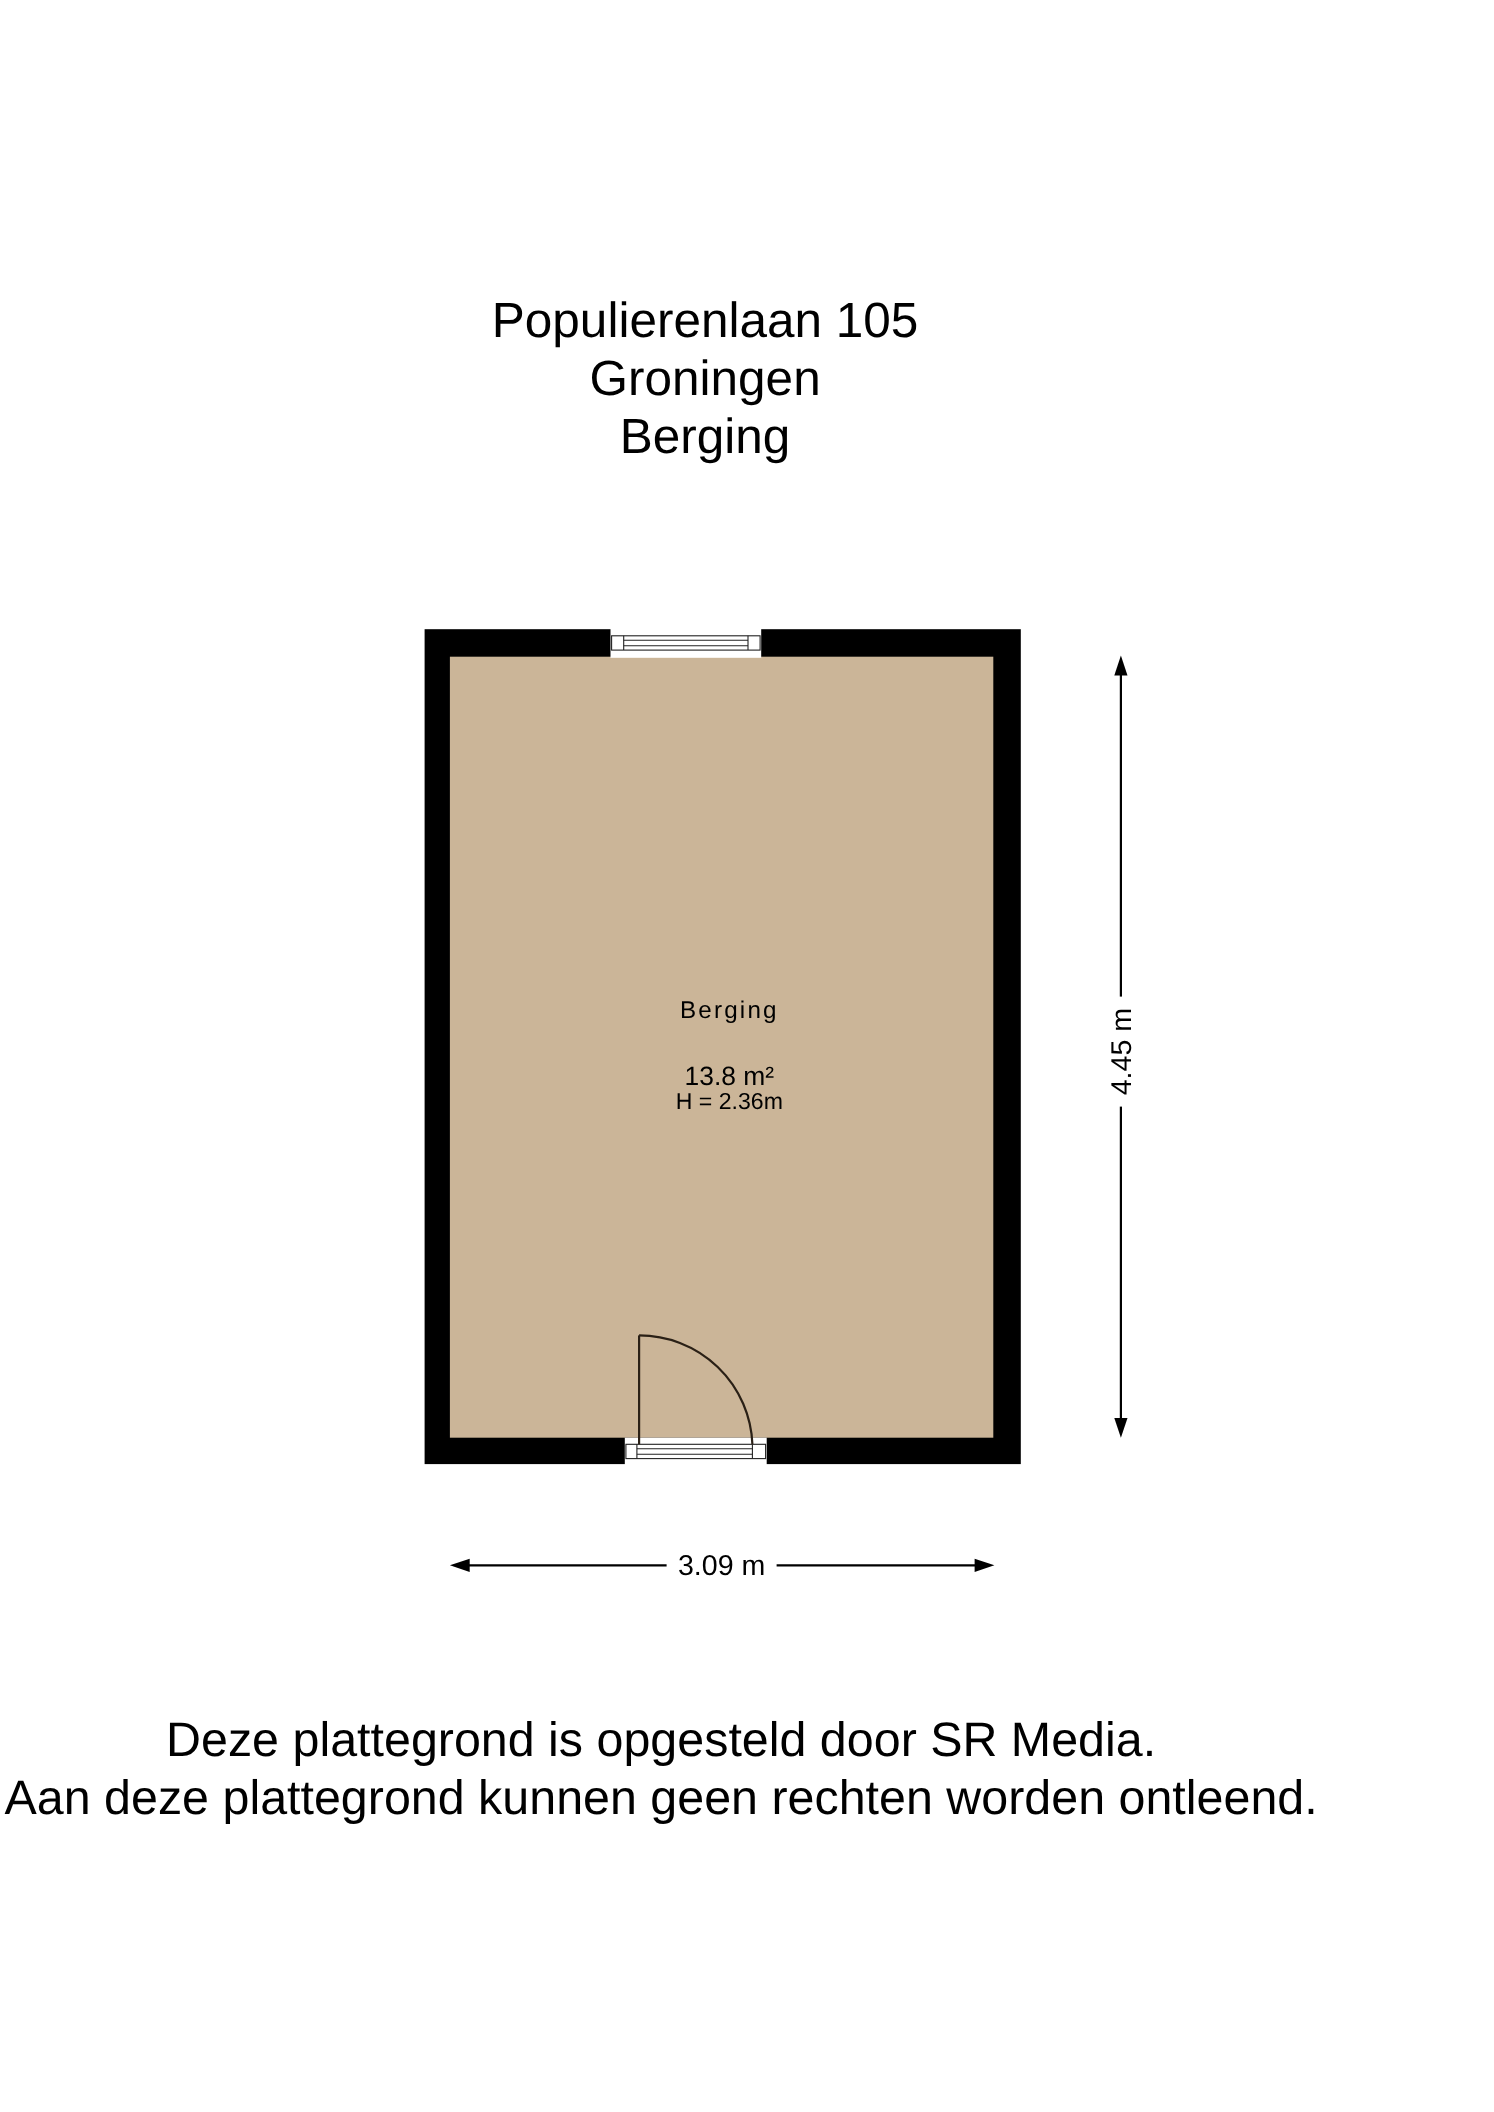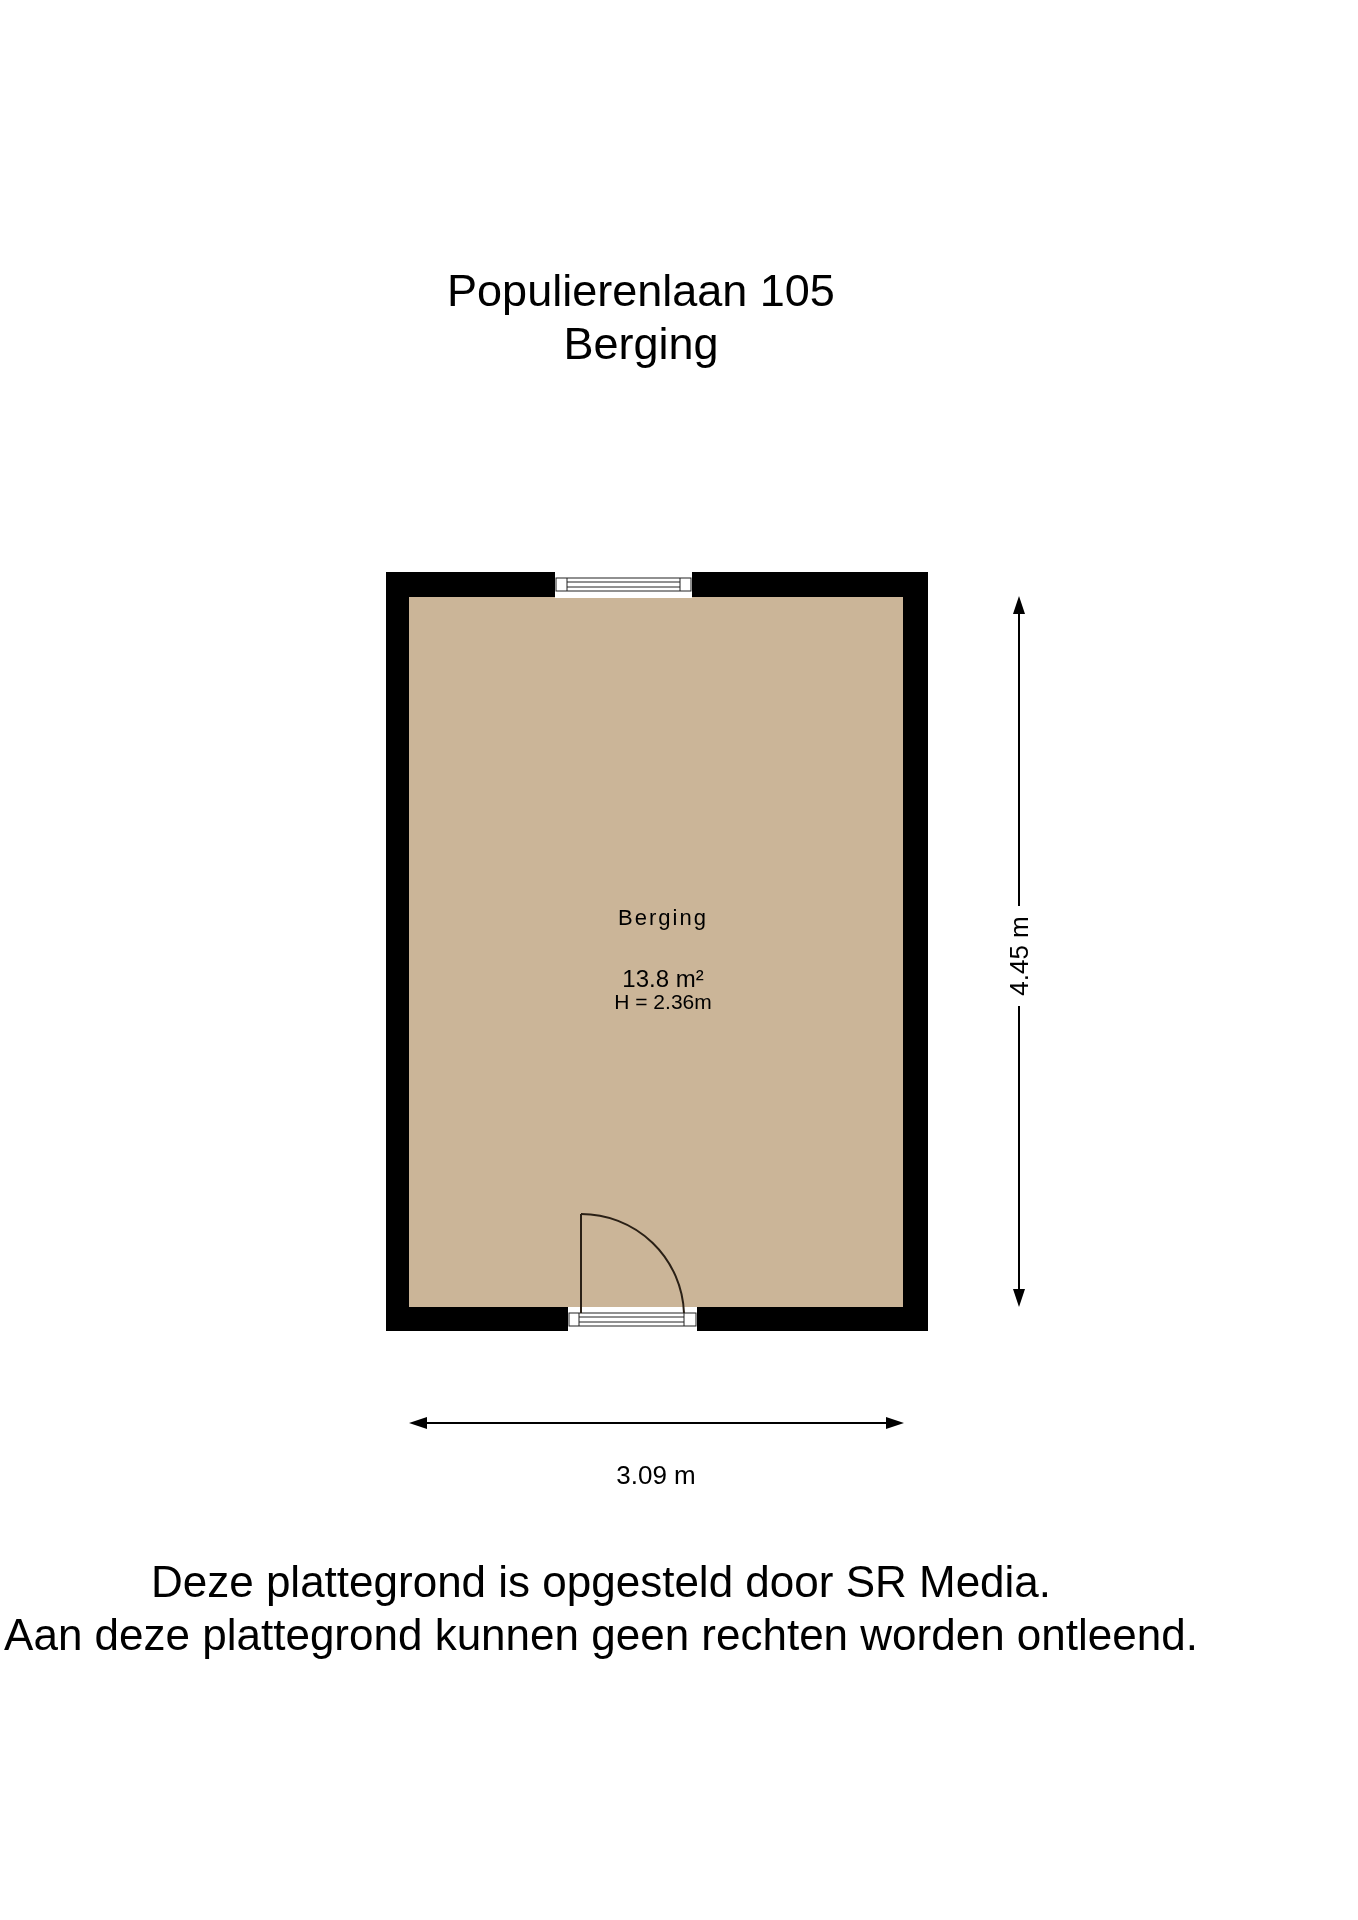--- a/index.html
+++ b/index.html
@@ -5,33 +5,34 @@
   html, body { margin: 0; padding: 0; background: #ffffff; }
   body { width: 1358px; height: 1920px; position: relative; overflow: hidden;
          font-family: "Liberation Sans", "DejaVu Sans", sans-serif; color: #000; }
   .title-block { position: absolute; left: 441px; top: 264px; width: 400px; text-align: center; }
   .title-line { font-size: 45px; line-height: 53px; display: block; white-space: nowrap; }
   svg.plan { position: absolute; left: 0; top: 0; }
   .room-label { position: absolute; left: 563px; width: 200px; text-align: center; white-space: nowrap; }
   .room-name { top: 905px; font-size: 22px; letter-spacing: 2px; }
   .room-area { top: 945px; font-size: 24px; margin-top: 20px; }
   .room-height { top: 990px; font-size: 21px; }
-  .dim-h-label { position: absolute; left: 606px; top: 1460px; width: 100px; text-align: center;
+  .dim-h-label { position: absolute; left: 606px; top: 1408px; width: 100px; text-align: center;
                  font-size: 26px; background: #fff; white-space: nowrap; }
   .dim-v-label { position: absolute; left: 969px; top: 940px; width: 100px; height: 32px; text-align: center;
                  font-size: 26px; line-height: 32px; background: #fff; white-space: nowrap;
                  transform: rotate(-90deg); transform-origin: 50% 50%; }
   .footer { position: absolute; left: 0; top: 1555px; width: 1202px; text-align: center; }
   .footer-line { display: block; font-size: 44px; line-height: 53px; white-space: nowrap; }
 </style>
 </head>
 <body>
 
 <div class="title-block">
   <span class="title-line">Populierenlaan 105</span>
+  <span class="title-line">Groningen</span>
   <span class="title-line">Berging</span>
 </div>
 
 <svg class="plan" width="1358" height="1920" viewBox="0 0 1358 1920">
 
   <rect x="386" y="572" width="542" height="759" fill="#000"></rect>
 
   <rect x="409" y="597" width="494" height="710" fill="#cbb598"></rect>
 
   <g>

